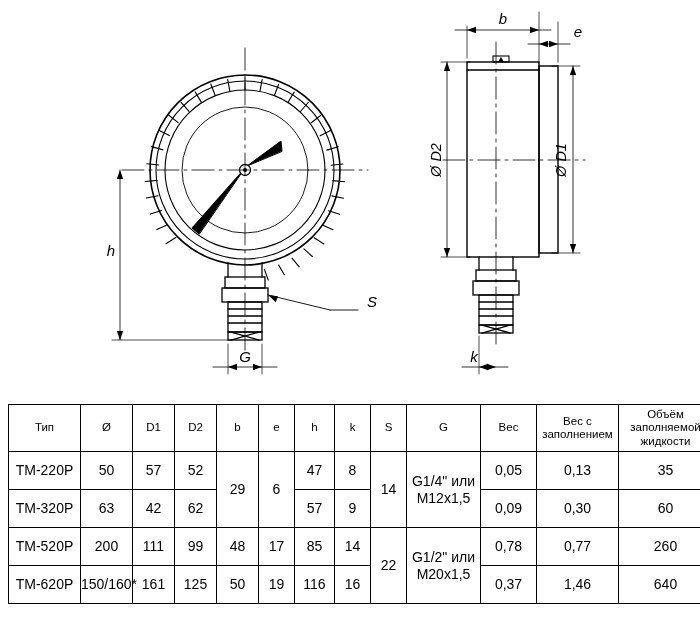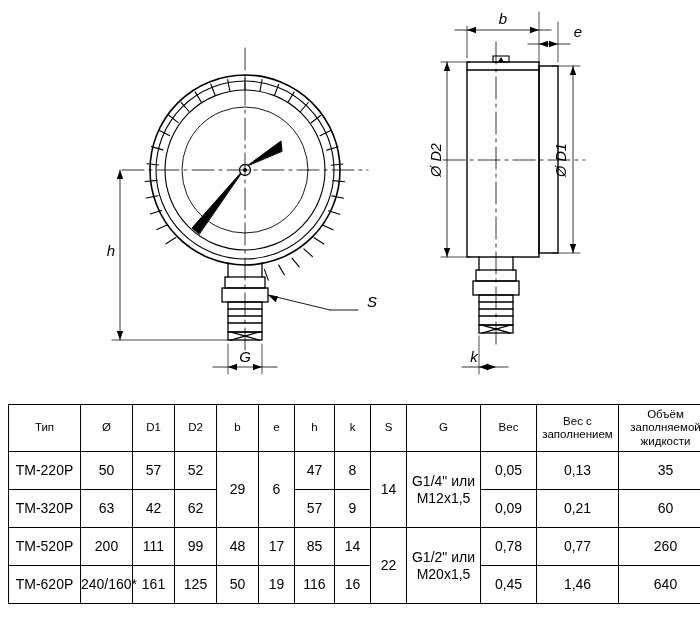--- a/index.html
+++ b/index.html
@@ -284,48 +284,48 @@
           <td>35</td>
         </tr>
         <tr>
           <td>ТМ-320Р</td>
           <td>63</td>
           <td>42</td>
           <td>62</td>
           <td>57</td>
           <td>9</td>
           <td>0,09</td>
-          <td>0,21</td>
+          <td>0,30</td>
           <td>60</td>
         </tr>
         <tr>
           <td>ТМ-520Р</td>
           <td>200</td>
           <td>111</td>
           <td>99</td>
           <td>48</td>
           <td>17</td>
           <td>85</td>
           <td>14</td>
           <td rowspan="2">22</td>
           <td rowspan="2" class="small">G1/2" или М20х1,5</td>
           <td>0,78</td>
           <td>0,77</td>
           <td>260</td>
         </tr>
         <tr>
           <td>ТМ-620Р</td>
-          <td>240/160*</td>
+          <td>150/160*</td>
           <td>161</td>
           <td>125</td>
           <td>50</td>
           <td>19</td>
           <td>116</td>
           <td>16</td>
-          <td>0,45</td>
+          <td>0,37</td>
           <td>1,46</td>
           <td>640</td>
         </tr>
       </tbody>
     </table>
   </div>
 
 </div>
 
 </body></html>

